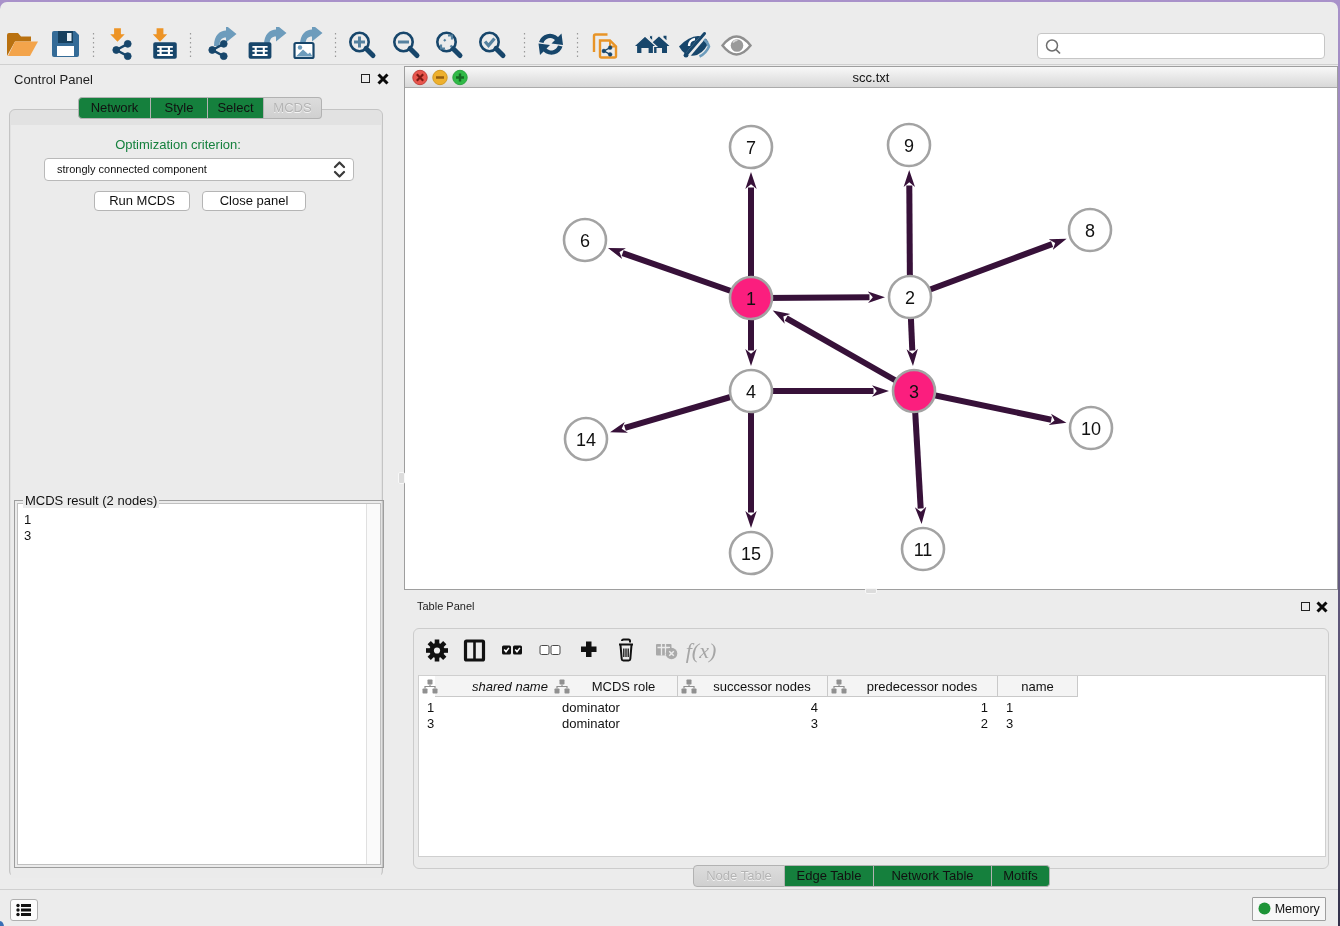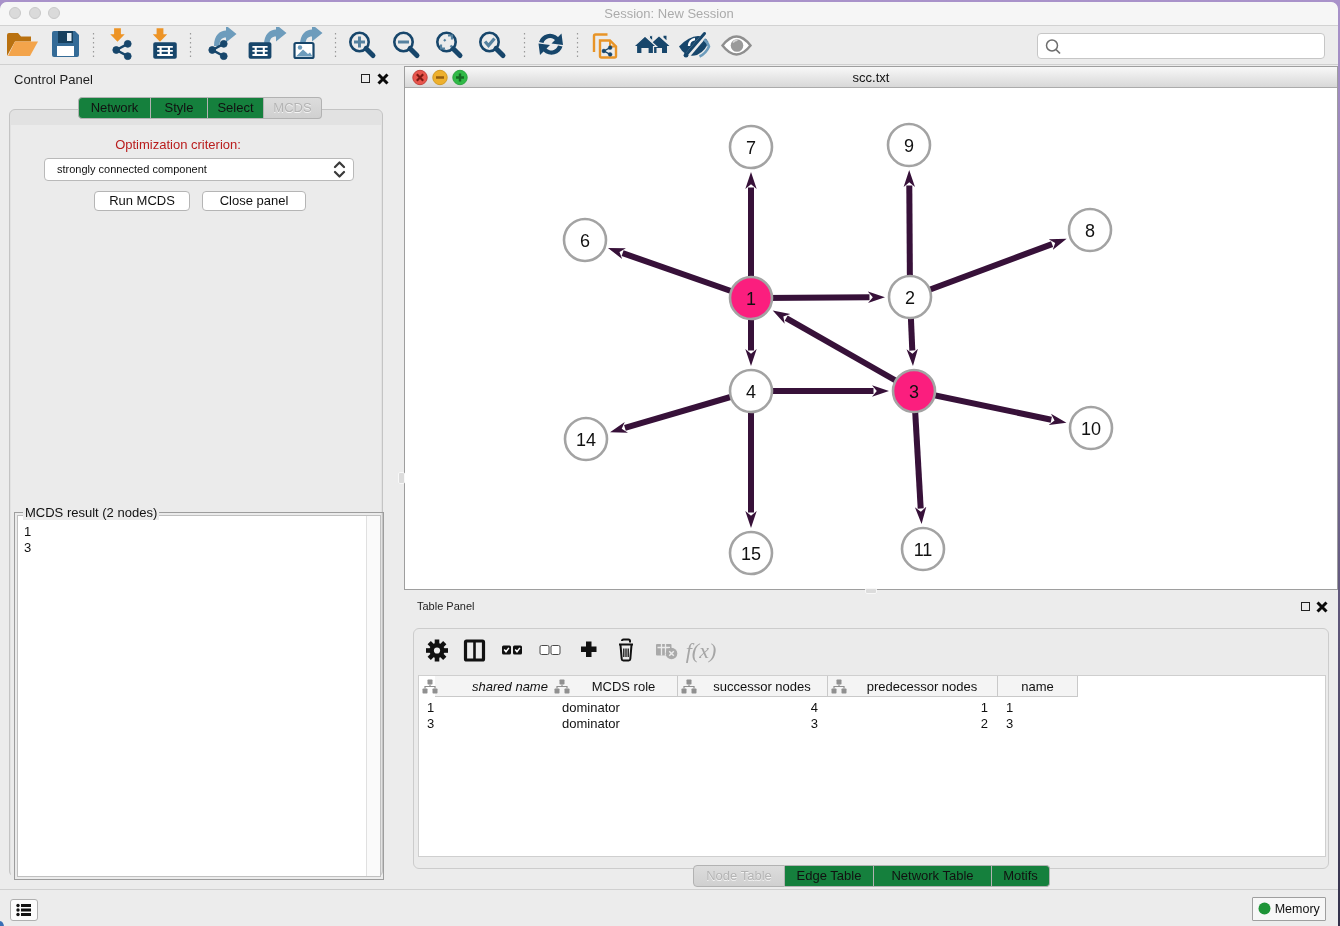--- a/index.html
+++ b/index.html
@@ -30,27 +30,27 @@
 .tab.first { border-left:1px solid #b2b2b2; border-radius:4px 0 0 4px; }
 .tab.last { border-radius:0 4px 4px 0; }
 .tab.sel { background:linear-gradient(180deg,#dcdcdc,#d0d0d0); color:#b4b4b4;
   text-shadow:0 1px 0 #f5f5f5; }
 #cptabs { left:78px; top:31px; }
 #cpcontent { position:absolute; left:9px; top:43px; width:374px; height:768px;
   background:#e2e2e2; border:1px solid #c4c4c4; border-radius:6px; }
 #mcdspanel { position:absolute; left:11px; top:59px; width:370px; height:753px;
   background:#ebebeb; }
 #optlabel { position:absolute; left:0; top:12px; width:334px; text-align:center;
-  font-size:13px; color:#b91c1c; }
+  font-size:13px; color:#15803d; }
 #combo { position:absolute; left:33px; top:33px; width:310px; height:23px; background:#fff;
   border:1px solid #b9b9b9; border-radius:4px; font-size:11px; color:#111;
   line-height:21px; padding-left:12px; }
 .btn { position:absolute; height:20px; background:#fff; border:1px solid #b5b5b5;
   border-radius:4px; font-size:13px; color:#111; text-align:center; line-height:18px; }
-#fieldset { position:absolute; left:3px; top:387px; width:370px; height:368px;
+#fieldset { position:absolute; left:3px; top:375px; width:370px; height:368px;
   border:1px solid #9d9d9d; }
 #fslabel { position:absolute; left:8px; top:-8px; background:#ebebeb; font-size:13px;
   color:#111; padding:0 2px; z-index:2; }
 #fswhite { position:absolute; left:2px; top:2px; right:2px; bottom:2px; background:#fff;
   border:1px solid #c0c0c0; }
 #fsscroll { position:absolute; right:0px; top:0px; width:14px; height:100%;
   background:#fafafa; border-left:1px solid #e0e0e0; }
 
 #netframe { position:absolute; left:404px; top:0px; width:934px; height:524px;
   background:#fff; border:1px solid #9e9e9e; }
@@ -74,26 +74,20 @@
   border:1px solid #9f9f9f; border-radius:1px; font-size:12.5px; color:#111;
   text-align:center; line-height:22px; }
 #listbtn { position:absolute; left:10px; top:9px; width:28px; height:22px; background:#fcfcfc;
   border:1px solid #b0b0b0; border-radius:3px; }
 .floatico { position:absolute; width:9px; height:9px; border:1px solid #222; background:transparent; }
 </style>
 </head>
 <body>
 <div id="desktop">
 <div id="win">
-  <div id="titlebar">
-    <div class="tl" style="left:9px;"></div>
-    <div class="tl" style="left:29px;"></div>
-    <div class="tl" style="left:48px;"></div>
-    <div id="wtitle">Session: New Session</div>
-  </div>
   <div id="toolbar">
   <svg width="1338" height="38" style="position:absolute;left:0;top:0;">
     <defs>
       <g id="share">
               <circle cx="-7" cy="0" r="4.2"></circle>
               <circle cx="7" cy="-7.5" r="4.2"></circle>
               <circle cx="7" cy="7.5" r="4.2"></circle>
               <path d="M-7,0 L7,-7.5 M-7,0 L7,7.5" stroke-width="3" fill="none"></path>
             </g>
       <g id="tablico">

